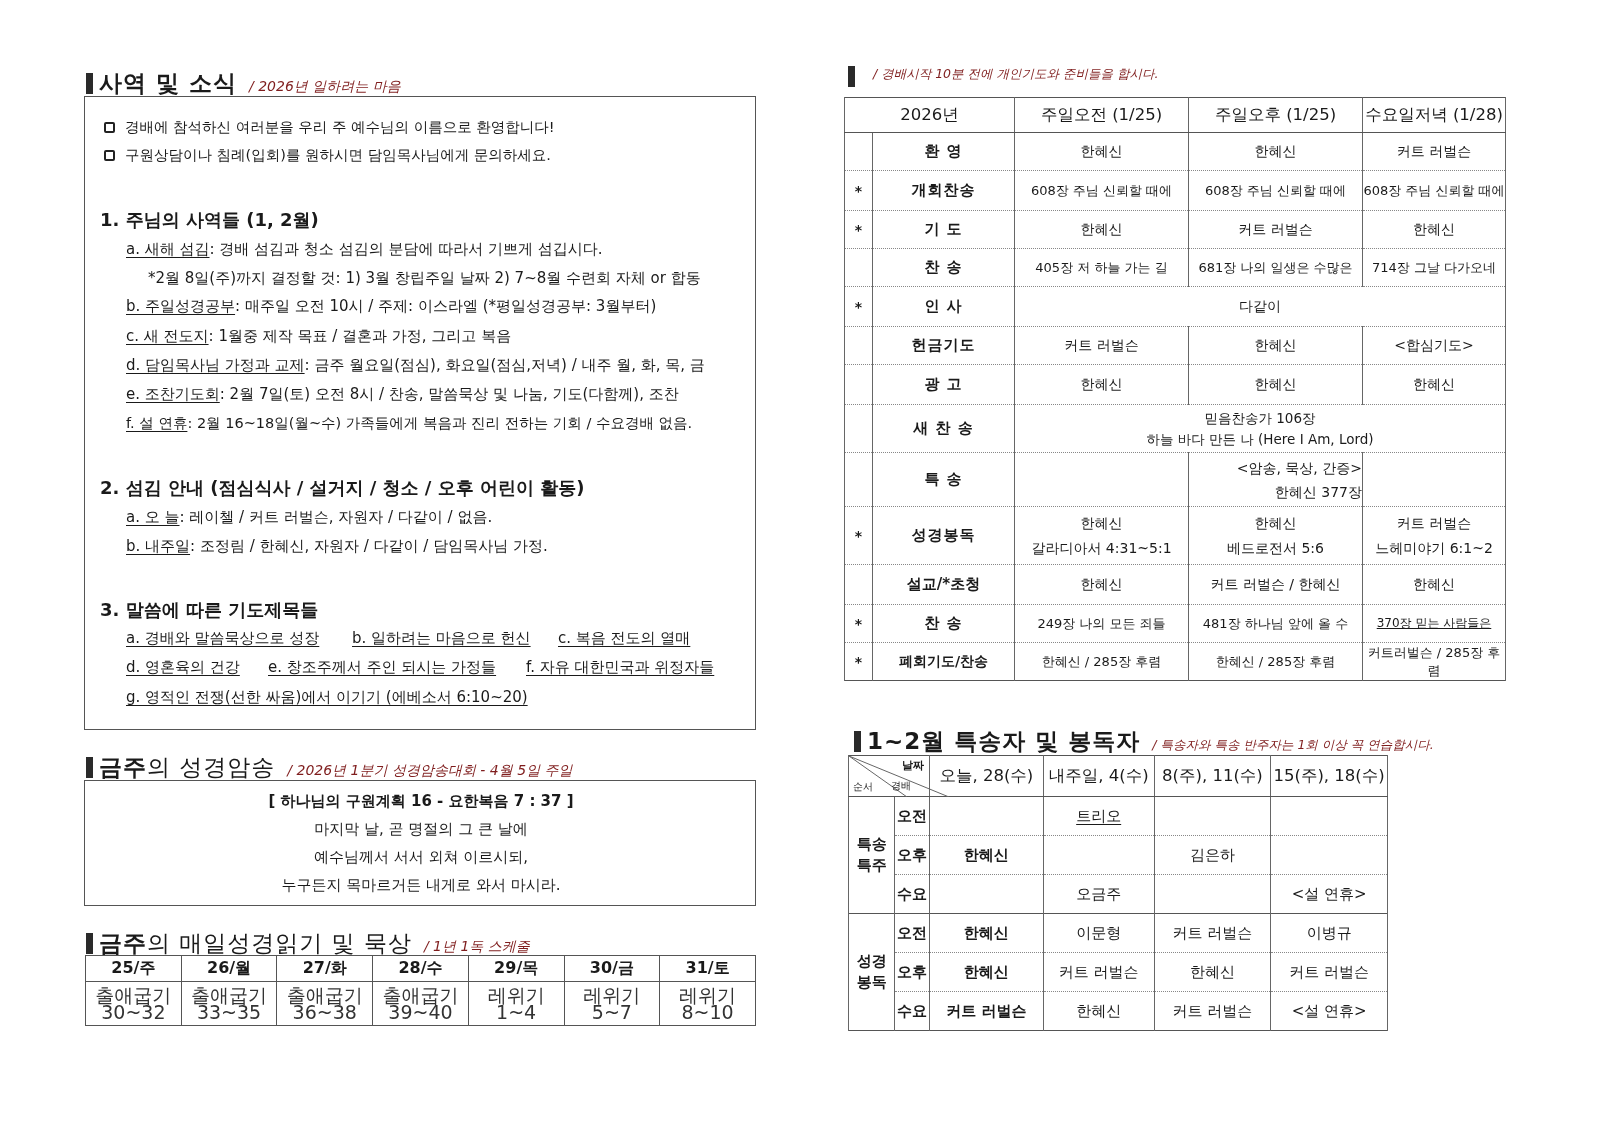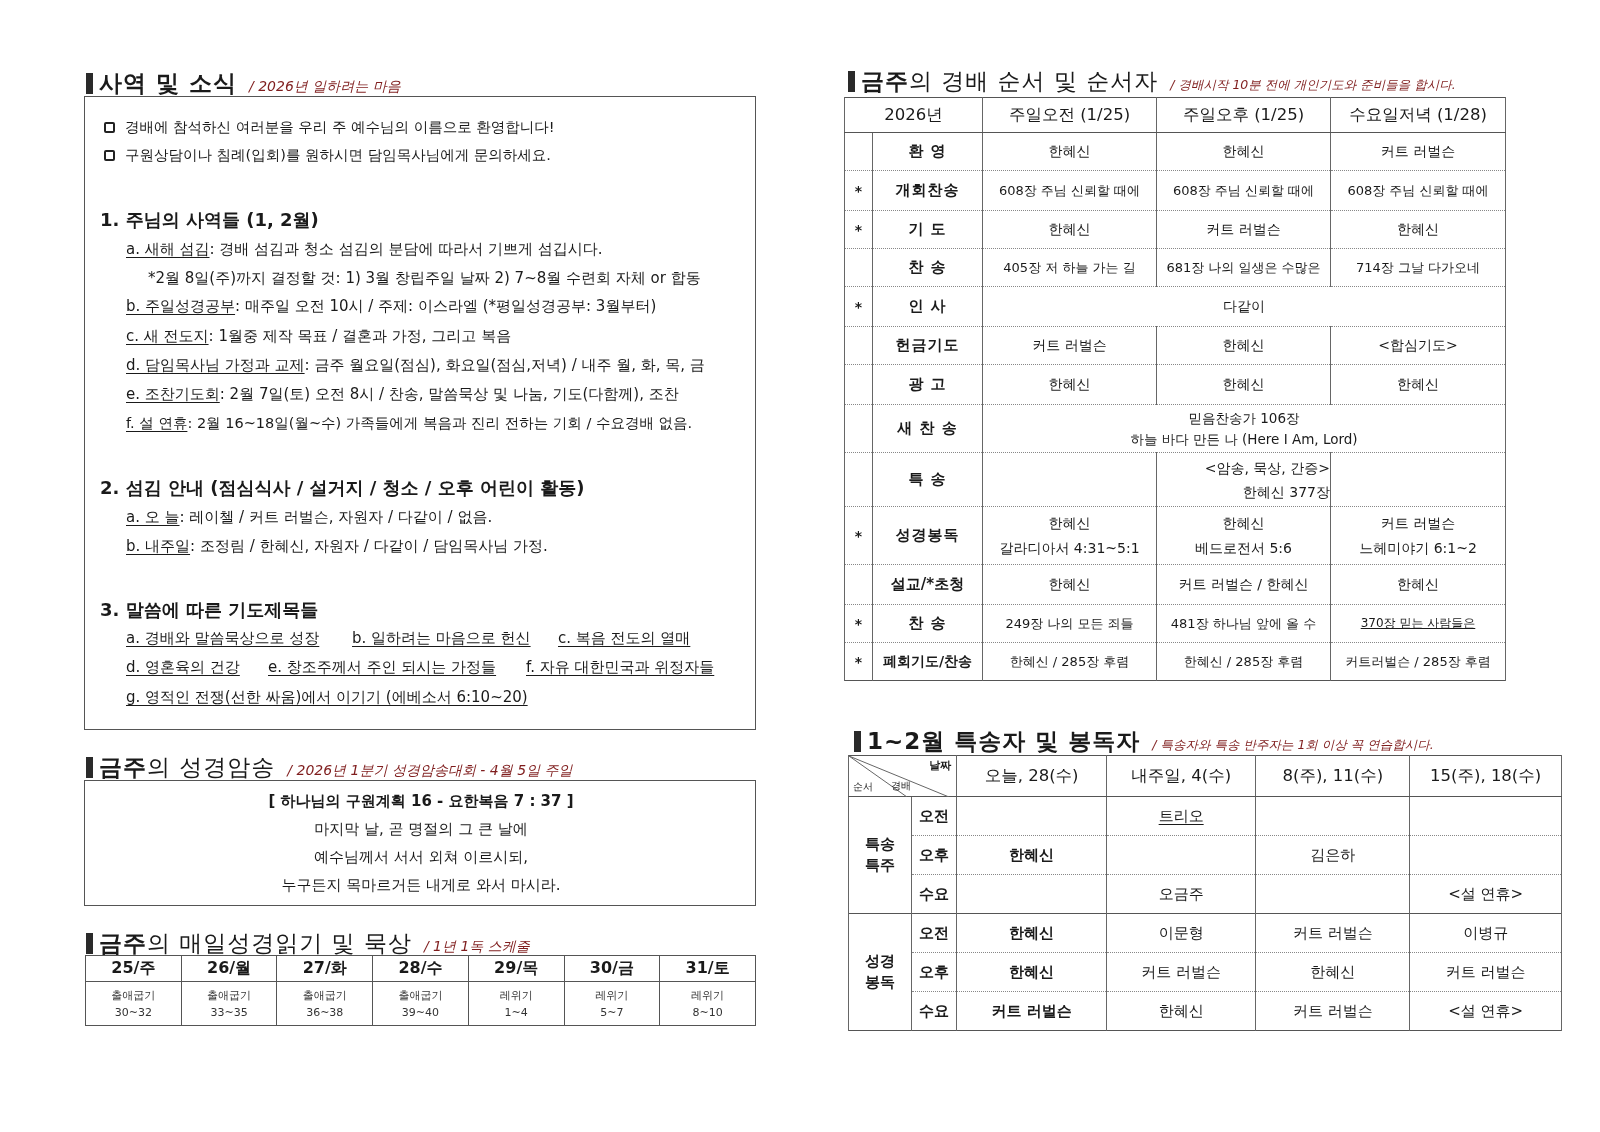--- a/index.html
+++ b/index.html
@@ -22,21 +22,21 @@
   .item u { text-decoration: underline; text-underline-offset: 3px; }
   .pray { position: absolute; font-size: 15px; white-space: nowrap; text-decoration: underline; text-underline-offset: 3px; }
 
   
   .verse { position: absolute; left: 86px; width: 670px; text-align: center; font-size: 15px; }
 
   
   table { border-collapse: collapse; position: absolute; }
   .reading td { border: 1.5px solid #555; text-align: center; width: 95.7px; }
   .reading .hd td { font-size: 16px; font-weight: bold; height: 26px; }
-  .reading .bd td { font-size: 11px; line-height: 17px; height: 44px; color: #333; }
+  .reading .bd td { font-size: 19px; line-height: 17px; height: 44px; color: #333; }
 
   
   .worship td { border: 1px solid #666; text-align: center; font-size: 14px; }
   .worship td.lbl { font-weight: bold; font-size: 15px; letter-spacing: 1px; }
   .worship td.star { width: 28px; font-weight: bold; }
   .worship tr.hd td { font-size: 16.5px; height: 35px; border-bottom: 1.5px solid #555; }
   .worship tr td { border-top: 1px dotted #888; border-bottom: 1px dotted #888; }
 
   
   .special td { border: 1px solid #666; text-align: center; font-size: 15px; }
@@ -148,31 +148,30 @@
     <td>
           <div>레위기</div>
           <div>8~10</div>
         </td>
   </tr>
 </tbody>
   </table>
 
 <div class="sec-title" style="left:848px; top:66px;">
   <span class="bar"></span>
-  <span class="main"><span>금주</span><span class="light">의 경배 순서 및 순서자</span></span>
   <span class="sub" style="font-size:12.5px;">/  경배시작 10분 전에 개인기도와 준비들을 합시다.</span>
 </div>
 
 <table class="worship" style="left:844px; top:97px; width:662px; border:1.5px solid #555;">
   <tbody>
       <tr class="hd">
     <td colspan="2" style="width:139px;">2026년</td>
     <td style="width:174px;">주일오전 (1/25)</td>
     <td style="width:174px;">주일오후 (1/25)</td>
-    <td style="width:175px;">수요일저녁 (1/28)</td>
+    <td style="width:143px;">수요일저녁 (1/28)</td>
   </tr>
   <tr style="height:38px;">
     <td class="star"></td>
     <td class="lbl">환   영</td>
     <td>한혜신</td>
     <td>한혜신</td>
     <td>커트 러벌슨</td>
   </tr>
   <tr style="height:40px;">
     <td class="star">*</td>
@@ -271,21 +270,21 @@
   </tr>
 </tbody>
   </table>
 
 <div class="sec-title" style="left:854px; top:726px;">
   <span class="bar"></span>
   <span class="main">1~2월 특송자 및 봉독자</span>
   <span class="sub" style="font-size:12.5px;">/  특송자와 특송 반주자는 1회 이상 꼭 연습합시다.</span>
 </div>
 
-<table class="special" style="left:848px; top:755px; width:714px; border:1.5px solid #555;">
+<table class="special" style="left:848px; top:755px; width:540px; border:1.5px solid #555;">
   <tbody>
       <tr class="hd">
     <td colspan="2" class="diag" style="width:100px;">
       <svg width="100" height="41">
             <line x1="0" y1="0" x2="100" y2="41" stroke="#666" stroke-width="1"></line>
             <line x1="0" y1="0" x2="58" y2="41" stroke="#666" stroke-width="1"></line>
           </svg>
       <span class="d1">날짜</span>
       <span class="d2">순서</span>
       <span class="d3">경배</span>

